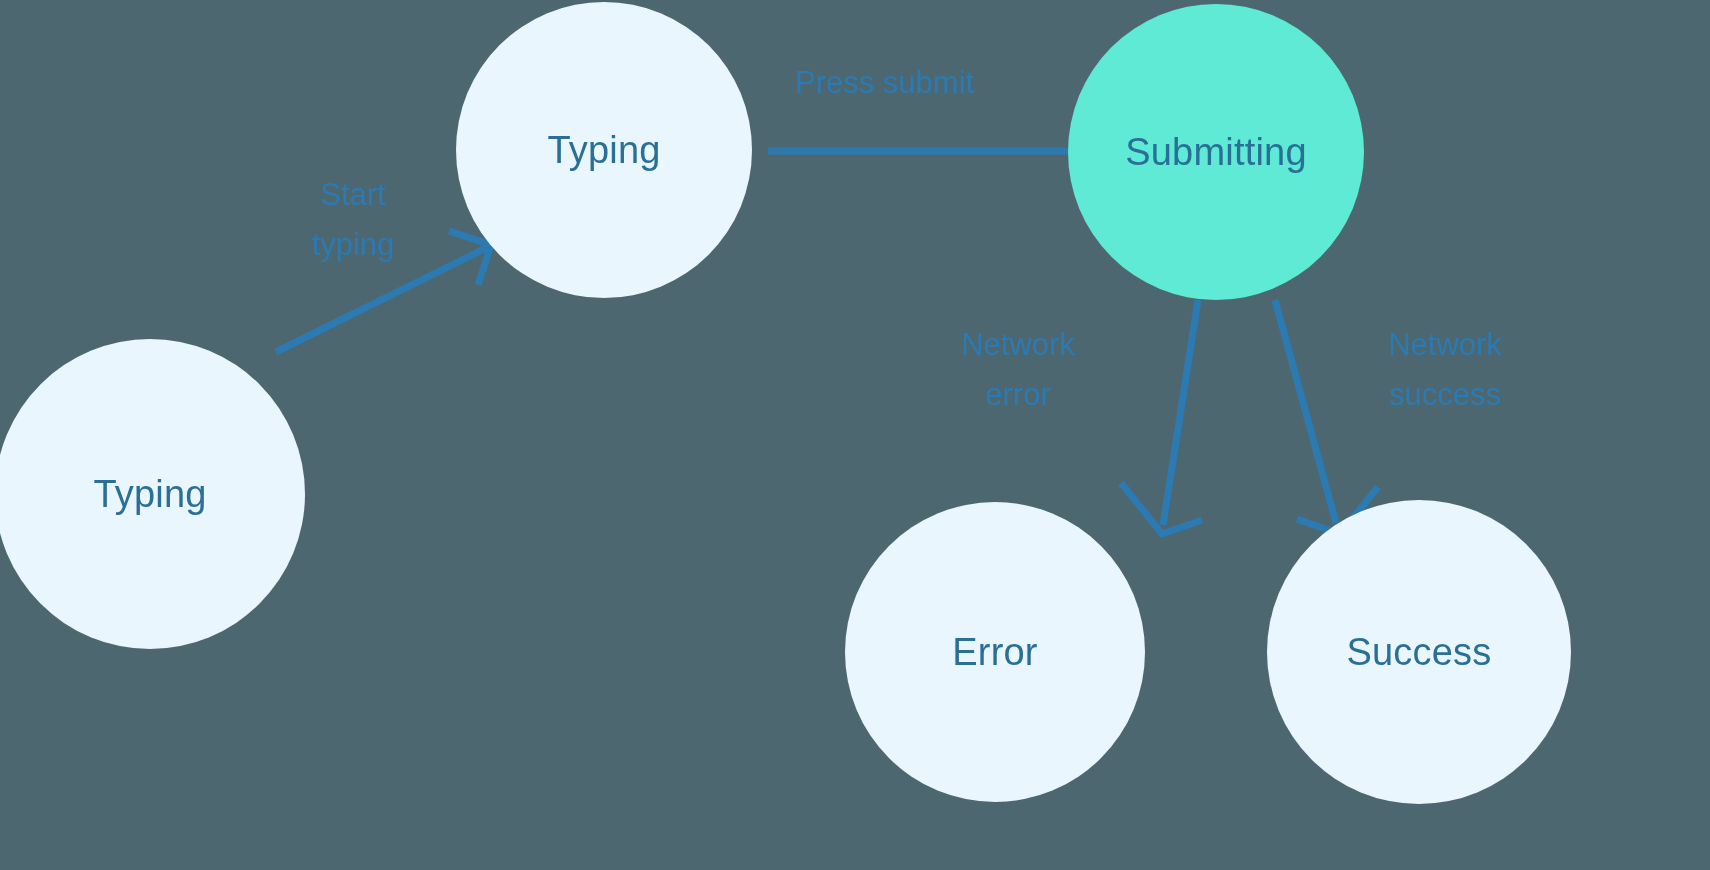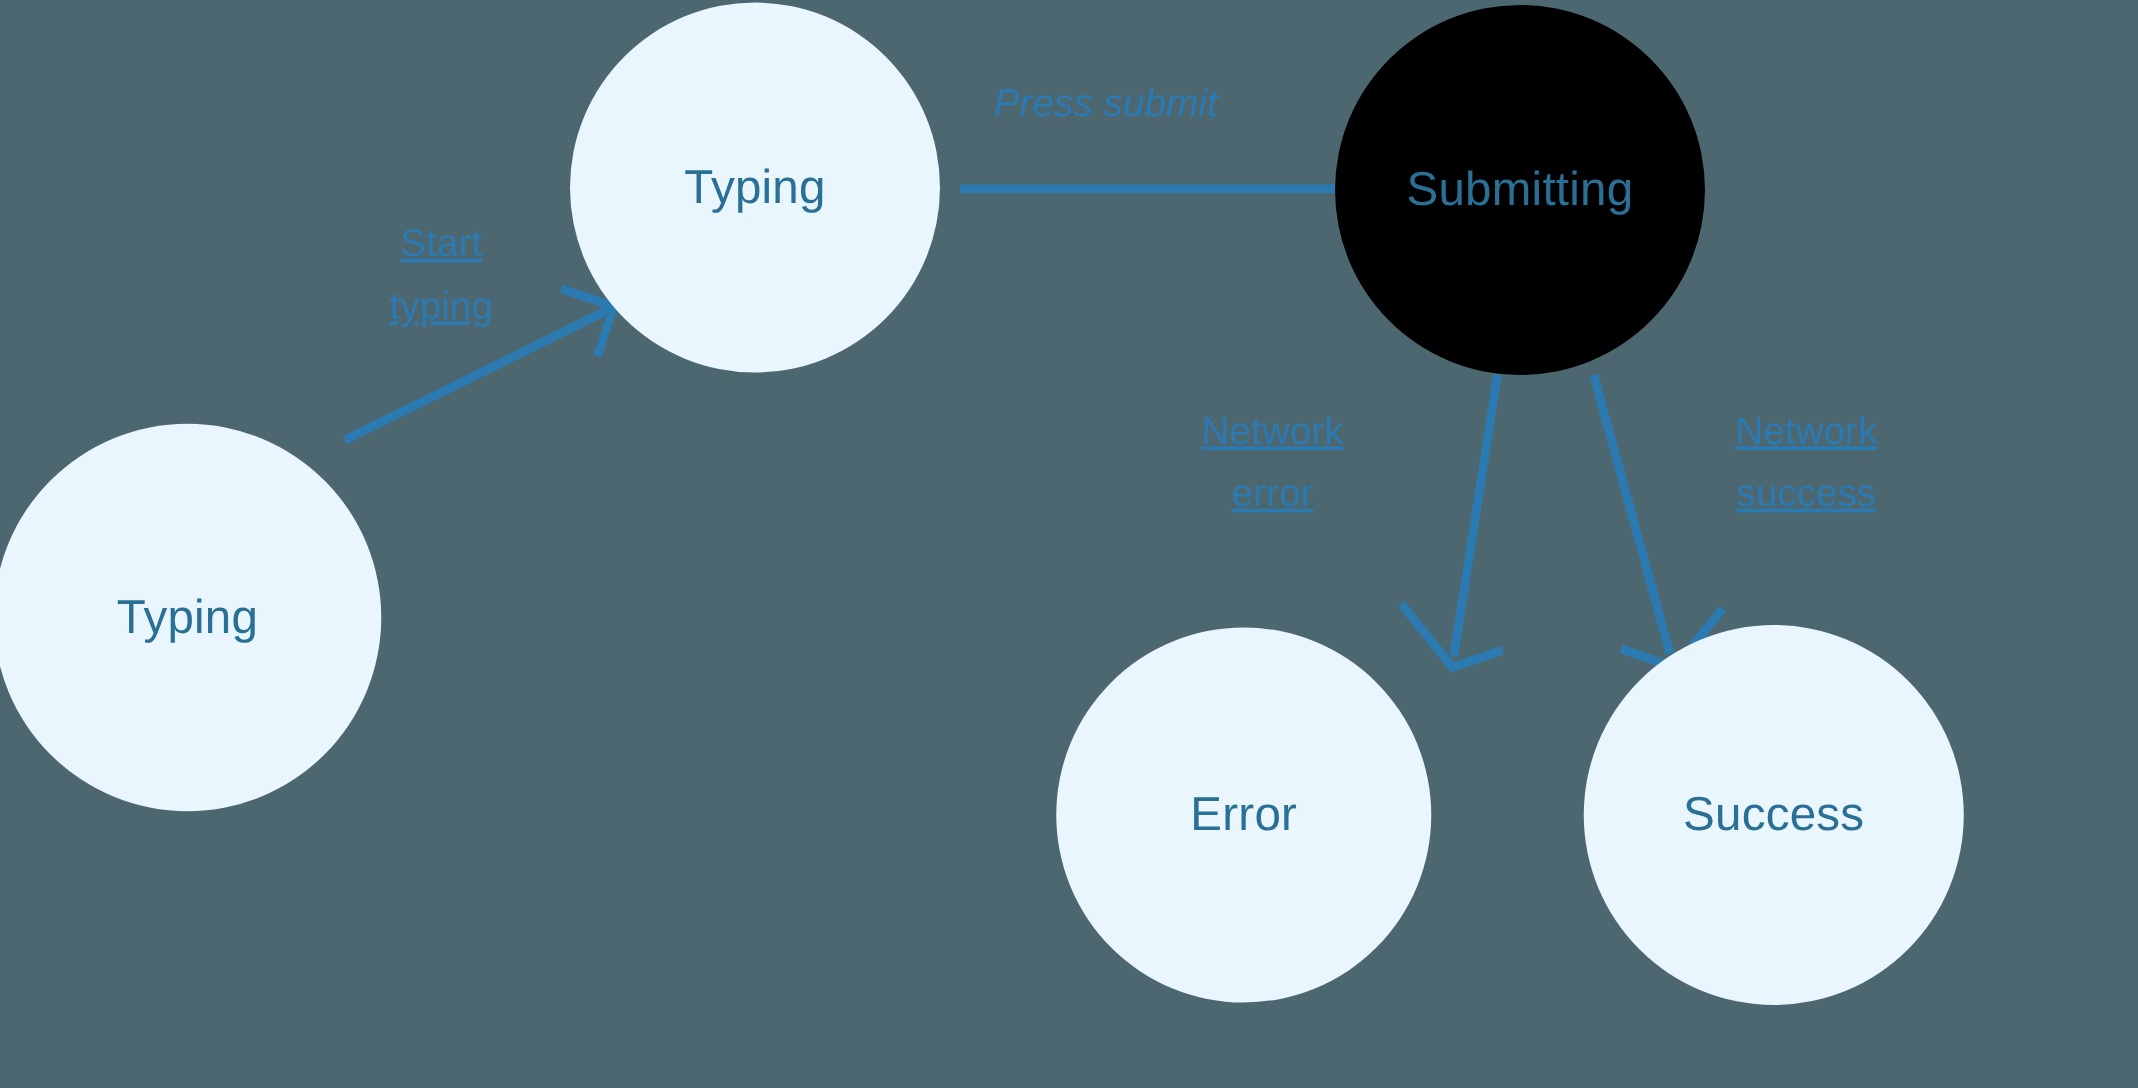--- a/index.html
+++ b/index.html
@@ -43,21 +43,21 @@
   }
   .edge-label {
     position: absolute;
     color: #2b7ab2;
     font-size: 31px;
     font-weight: 400;
     line-height: 1.62;
     white-space: pre-line;
     user-select: none;
   }
-  .edge-label.center { text-align: center; text-decoration: underline; }
+  .edge-label.center { text-align: center; }
   .edge-label.left   { text-align: left; }
 </style>
 </head>
 <body>
 
 <div id="stage" style="background: rgb(77, 103, 113);">
 
   <svg id="edge-layer" viewBox="0 0 1710 870">
 
     <g>
@@ -82,36 +82,36 @@
   </svg>
 
   <div class="node" id="node-empty" style="left: -5px; top: 339px; width: 310px; height: 310px; background: rgb(233, 246, 253);">
     <span class="node-label" style="color: rgb(42, 111, 150);">Typing</span>
   </div>
 
   <div class="node" id="node-typing" style="left: 456px; top: 2px; width: 296px; height: 296px; background: rgb(233, 246, 253);">
     <span class="node-label" style="color: rgb(42, 111, 150);">Typing</span>
   </div>
 
-  <div class="node" id="node-submitting" style="left: 1068px; top: 4px; width: 296px; height: 296px; background: #000000;">
+  <div class="node" id="node-submitting" style="left: 1068px; top: 4px; width: 296px; height: 296px; background: #5eead4;">
     <span class="node-label" style="color: rgb(42, 111, 150);">Submitting</span>
   </div>
 
   <div class="node" id="node-error" style="left: 845px; top: 502px; width: 300px; height: 300px; background: rgb(233, 246, 253);">
     <span class="node-label" style="color: rgb(42, 111, 150);">Error</span>
   </div>
 
   <div class="node" id="node-success" style="left: 1267px; top: 500px; width: 304px; height: 304px; background: rgb(233, 246, 253);">
     <span class="node-label" style="color: rgb(42, 111, 150);">Success</span>
   </div>
 
   <div class="edge-label center" id="label-empty-to-typing" style="left: 248px; top: 170px; color: rgb(43, 122, 178); text-align: center; width: 210px;">Start
 typing</div>
 
-  <div class="edge-label left" id="label-typing-to-submitting" style="left: 795px; top: 58px; color: rgb(43, 122, 178); text-align: left; font-style: italic;">Press submit</div>
+  <div class="edge-label left" id="label-typing-to-submitting" style="left: 795px; top: 58px; color: rgb(43, 122, 178); text-align: left;">Press submit</div>
 
   <div class="edge-label center" id="label-submitting-to-error" style="left: 913px; top: 320px; color: rgb(43, 122, 178); text-align: center; width: 210px;">Network
 error</div>
 
   <div class="edge-label center" id="label-submitting-to-success" style="left: 1340px; top: 320px; color: rgb(43, 122, 178); text-align: center; width: 210px;">Network
 success</div>
 
 </div>
 
 </body></html>

